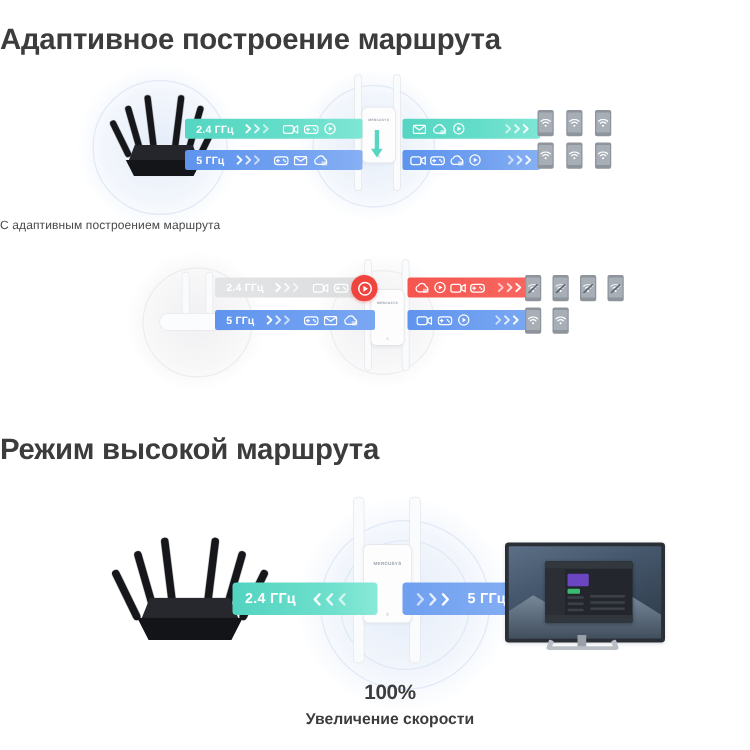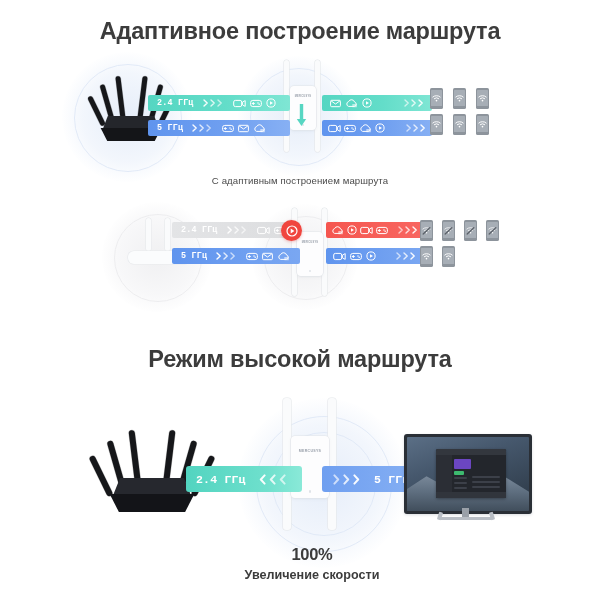--- a/index.html
+++ b/index.html
@@ -7,48 +7,48 @@
     width:600px;height:600px;overflow:hidden;
     background:#ffffff;
     font-family:"Liberation Sans","DejaVu Sans",sans-serif;
     color:#3b3b3b;
     position:relative;
   }
   .page{position:relative;width:600px;height:600px;overflow:hidden;}
 
   
   .section-title{
-    width:100%;text-align:center;font-weight:bold;
+    width:100%;font-weight:bold;
     color:#3c3c3c;letter-spacing:-0.2px;
   }
   #title-adaptive{position:absolute;top:2px;left:0;font-size:23.5px;}
   #title-speed{position:absolute;top:330px;left:0;font-size:23.5px;}
 
   .caption{
-    position:absolute;width:100%;text-align:center;
+    position:absolute;width:100%;
     font-size:9.6px;color:#4a4a4a;letter-spacing:.1px;
   }
   #caption-with{top:175px;}
   #caption-without{top:290px;}
 
   
   .ripple{position:absolute;border-radius:50%;pointer-events:none;}
   .rp-a{background:radial-gradient(circle,rgba(225,234,248,.85) 0%,rgba(232,239,250,.55) 48%,rgba(255,255,255,0) 72%);}
   .rp-b{background:radial-gradient(circle,rgba(238,238,240,.9) 0%,rgba(243,243,245,.6) 50%,rgba(255,255,255,0) 73%);}
   .rp-ring{border:1px solid rgba(223,232,246,.9);background:transparent;}
   .rp-ring-g{border:1px solid rgba(236,236,238,.95);background:transparent;}
 
   
   .band{
     position:absolute;display:flex;align-items:center;
     height:16px;border-radius:2px;
     color:#ffffff;font-size:8.4px;font-weight:bold;
     white-space:nowrap;
   }
-  .band .lbl{padding:0 5px 0 9px;letter-spacing:.2px;font-family:Liberation Mono, monospace;}
+  .band .lbl{padding:0 5px 0 9px;letter-spacing:.2px;}
   .band .chev{display:flex;gap:1px;align-items:center;padding:0 4px;}
   .band .icons{display:flex;gap:4px;align-items:center;padding:0 6px;}
   .band svg{display:block;}
 
   .band-teal{background:linear-gradient(90deg,#55d6c2 0%,#63ddc9 55%,#7fe6d4 100%);}
   .band-blue{background:linear-gradient(90deg,#5f94ee 0%,#6f9ff0 55%,#87b0f4 100%);}
   .band-gray{background:linear-gradient(90deg,#e3e4e6 0%,#dcdddf 100%);}
   .band-red{background:linear-gradient(90deg,#f5564f 0%,#f86660 100%);}
   .band-blue-dim{background:linear-gradient(90deg,#5f94ee 0%,#7aa7f2 100%);}
   .band-teal-big{background:linear-gradient(90deg,#52d4c0 0%,#6fe0cd 70%,#8ae9d8 100%);}

